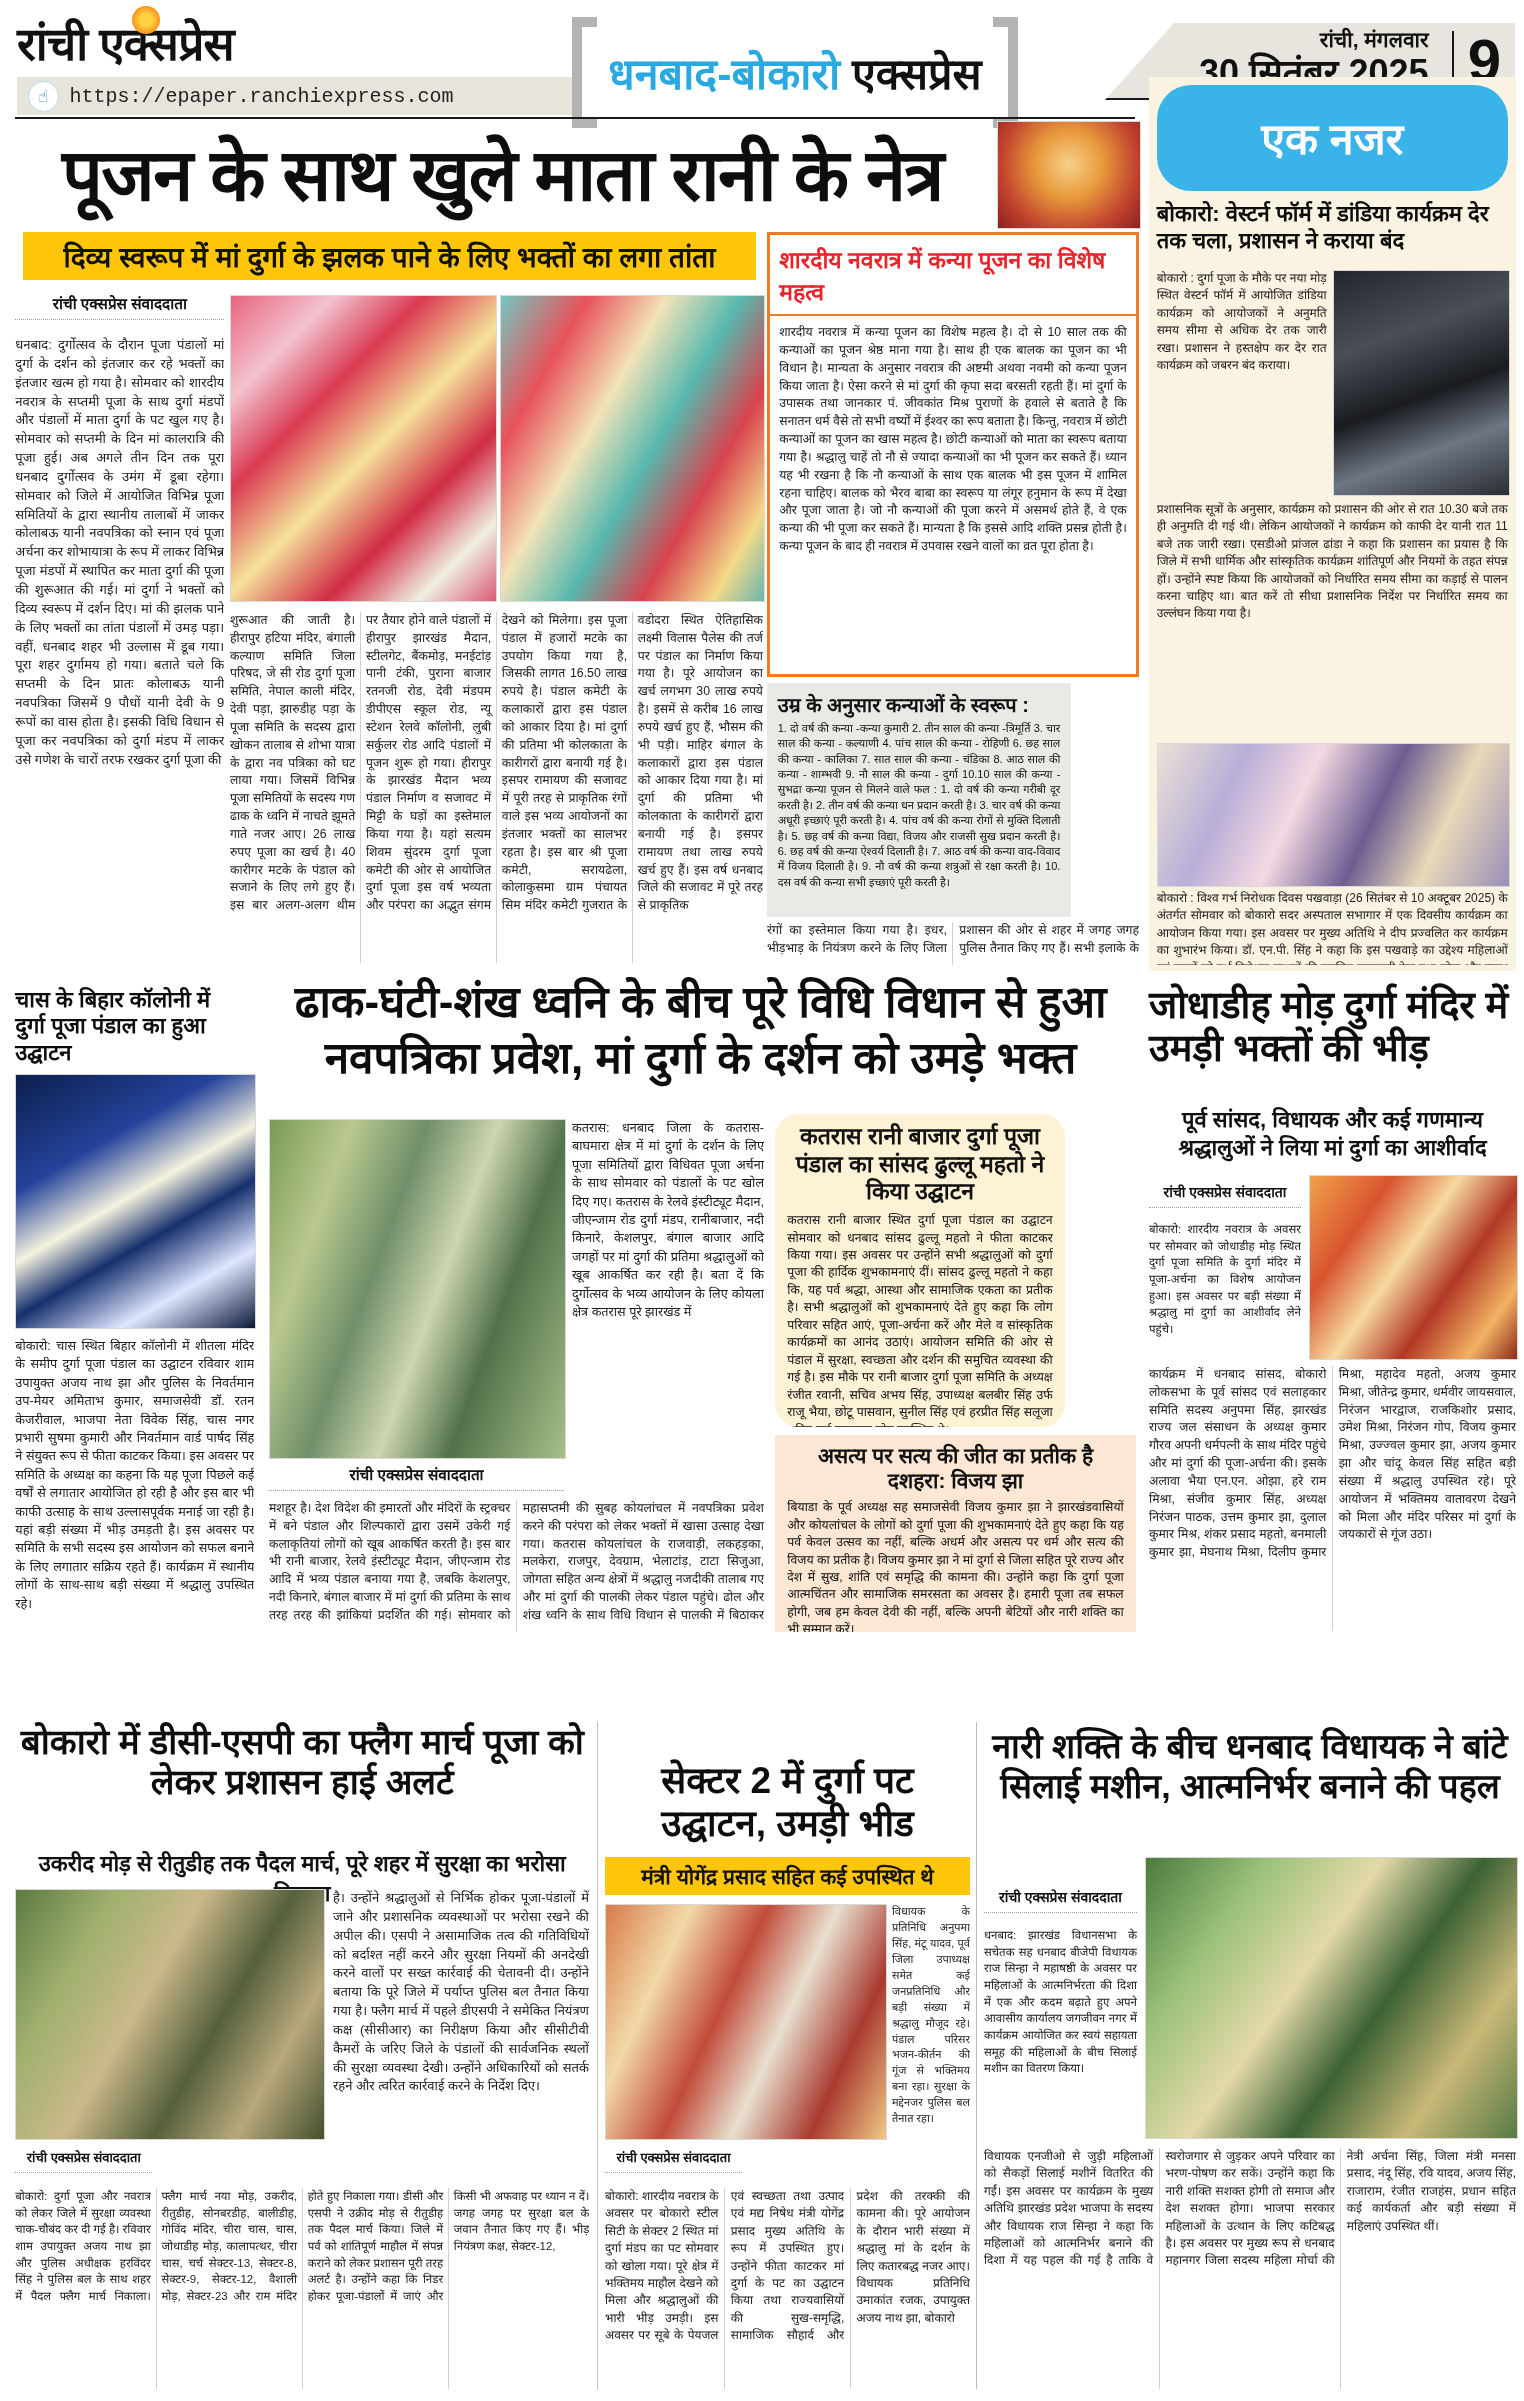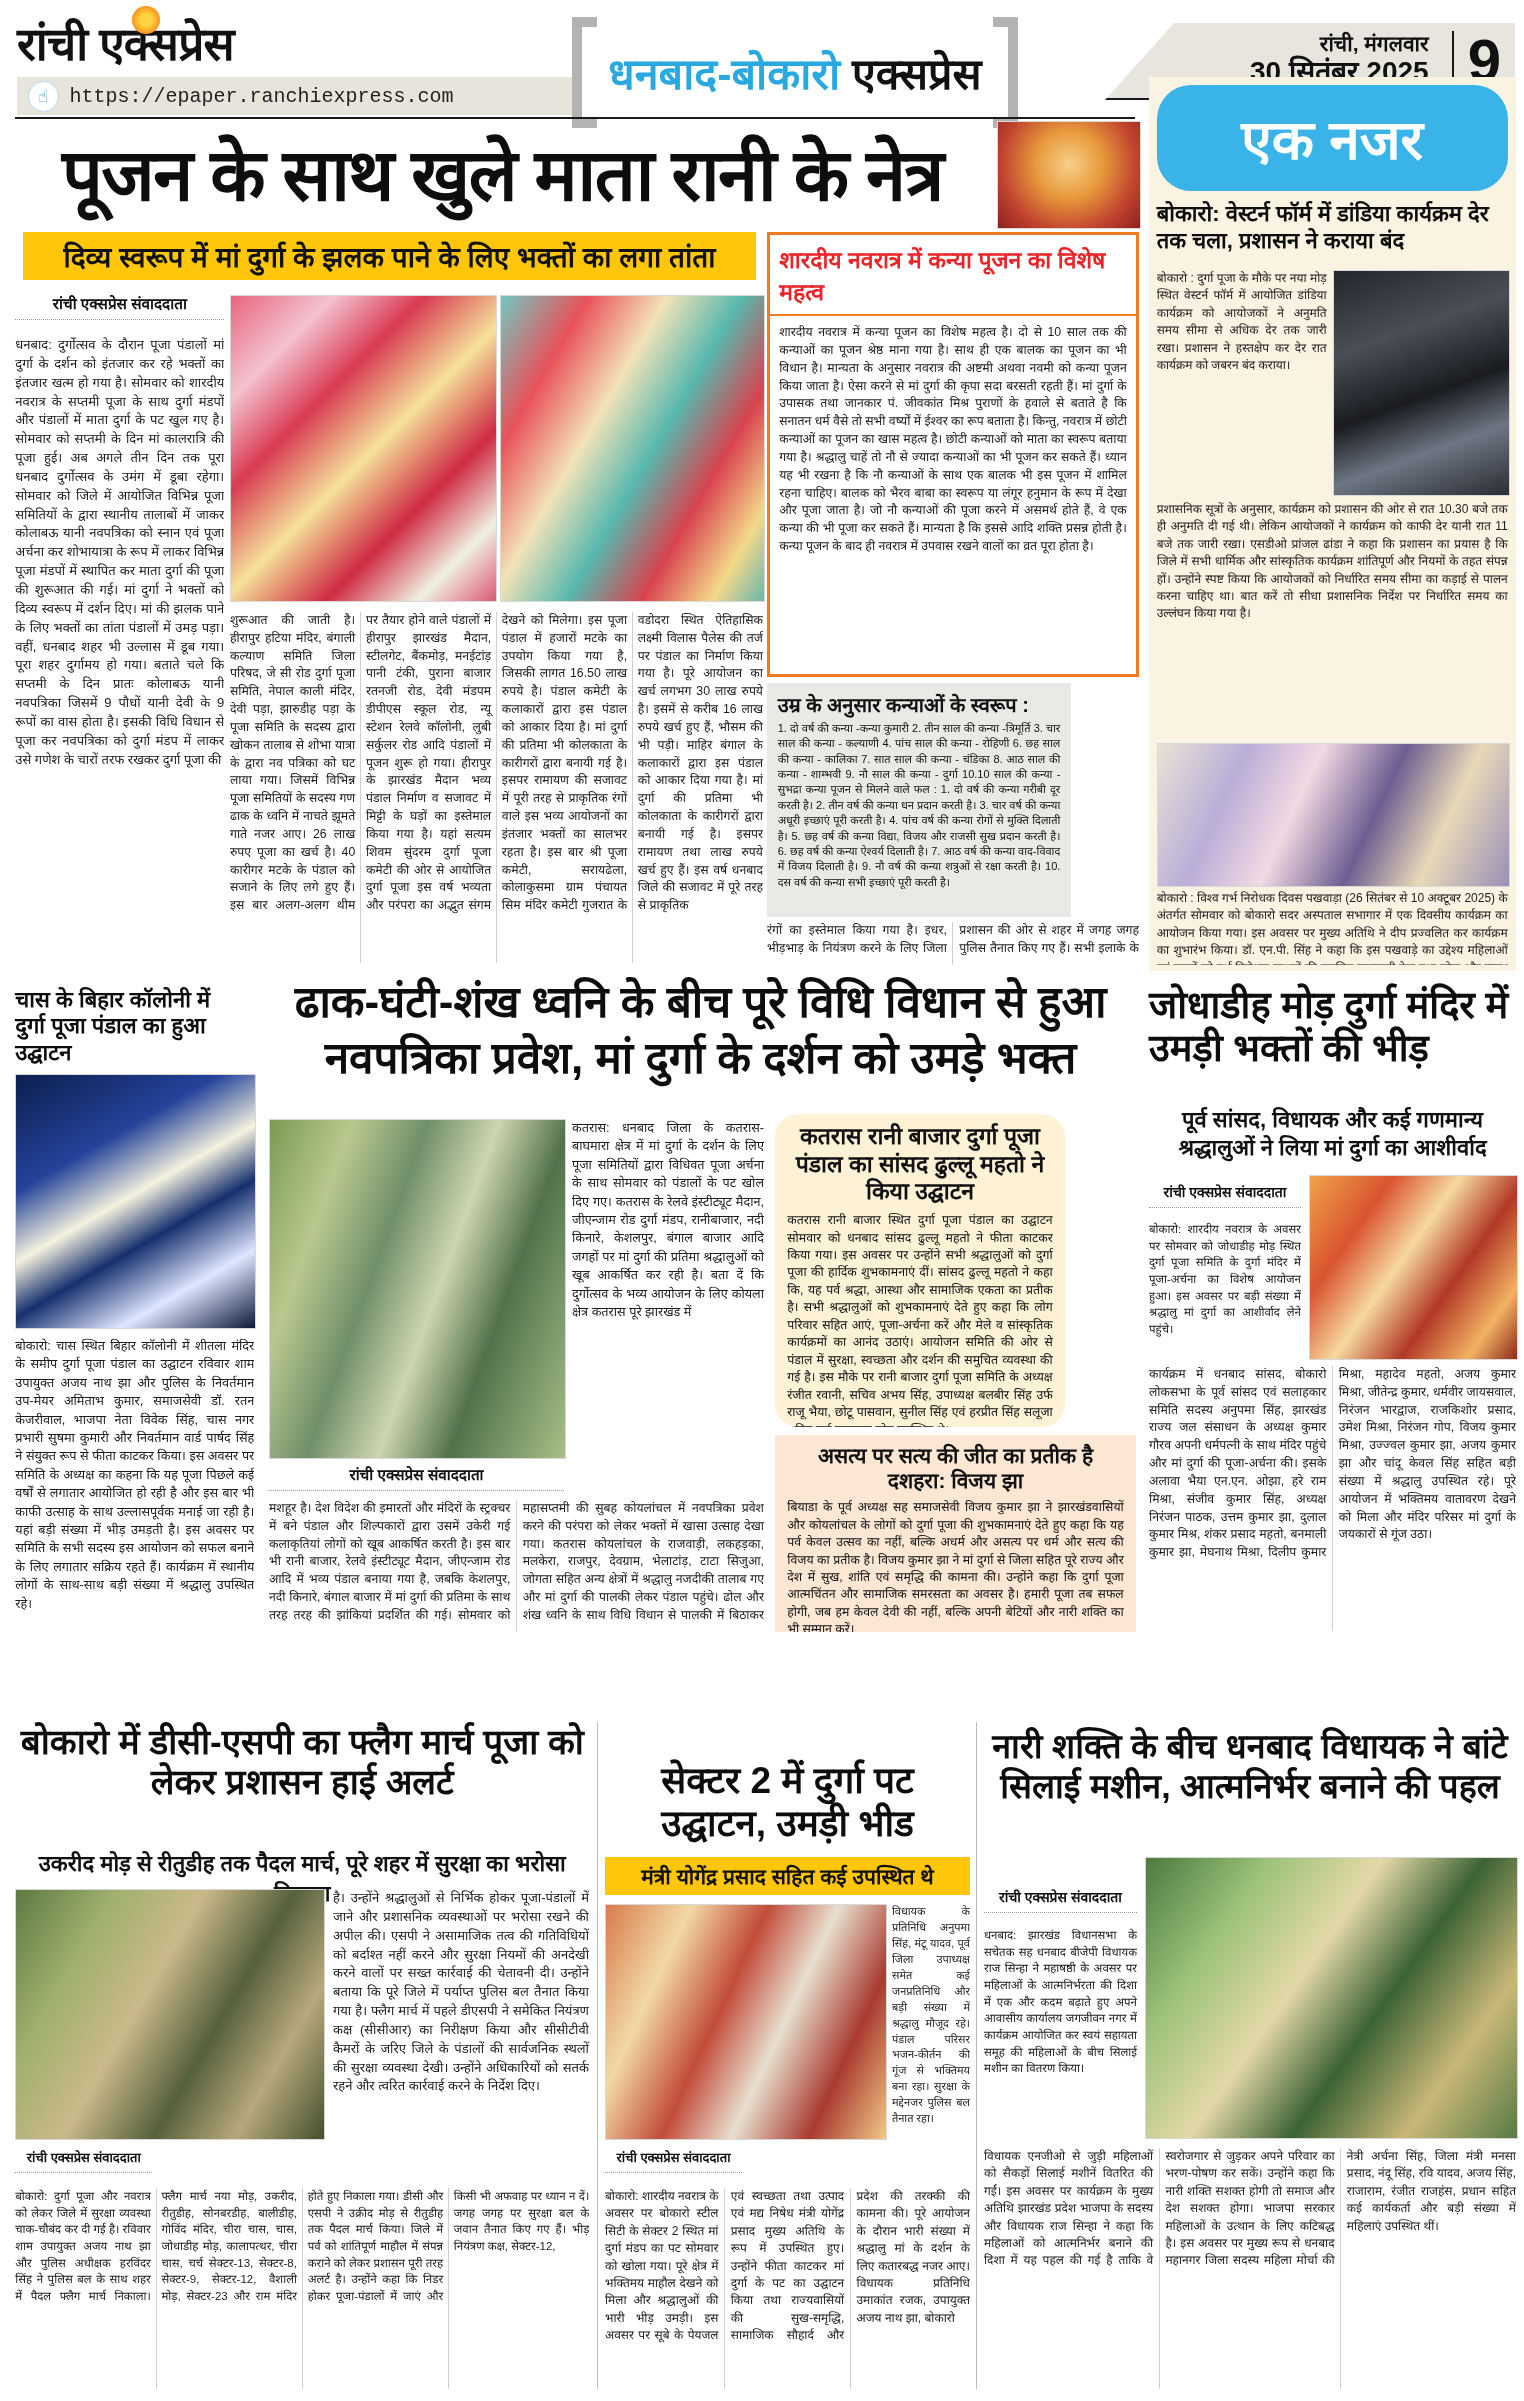--- a/index.html
+++ b/index.html
@@ -37,21 +37,21 @@
   .p-dandiya{background:linear-gradient(160deg,#23262b 0%,#4a4f57 30%,#191b1f 55%,#6d7683 75%,#2a2d33 100%);}
   .p-contra{background:linear-gradient(115deg,#e9e2d6 0%,#b9aed8 22%,#f3d9e2 40%,#6d5e92 60%,#e8d9b8 78%,#9a8fb8 100%);}
   .p-temple{background:linear-gradient(125deg,#f0a24a 0%,#d9542f 25%,#f6d9a0 45%,#b23826 65%,#f2b263 85%,#8d2a1c 100%);}
   .p-night{background:linear-gradient(150deg,#0d1f4e 0%,#24439a 30%,#f5f2df 48%,#16306e 62%,#dfe6ff 80%,#0a1838 100%);}
   .p-river{background:linear-gradient(110deg,#7a9a55 0%,#b9c98e 20%,#6f8f6a 38%,#cdd6b0 55%,#51724c 72%,#a7bf87 100%);}
   .p-police{background:linear-gradient(120deg,#5d7a42 0%,#9fb06e 22%,#cbb98a 42%,#55603c 62%,#b8a87c 80%,#43502e 100%);}
   .p-ribbon{background:linear-gradient(115deg,#d97b4a 0%,#f2d9a8 22%,#c24b3a 42%,#e8e0cf 60%,#a93a30 80%,#f0c987 100%);}
   .p-sewing{background:linear-gradient(125deg,#4c7a3f 0%,#9cc27a 22%,#e4d9a8 42%,#3c6234 60%,#c9b878 80%,#577a44 100%);}
   
   .eknajar{background:#fbf3e1;}
-  .eknajar-head{background:#3ab3e8;border-radius:34px;color:#fff;font-size:55px;font-weight:800;
+  .eknajar-head{background:#3ab3e8;border-radius:34px;color:#fff;font-size:43px;font-weight:800;
        display:flex;align-items:center;justify-content:center;}
   .item-head{font-weight:800;font-size:22px;line-height:1.22;color:#0d0d0d;}
   
   .kanya-box{border:3.1px solid #ef7c23;background:#fff;}
   .kanya-title{color:#e8262a;font-size:23px;font-weight:800;border-bottom:2.3px solid #ef7c23;padding:7.7px 9.2px;}
   .gray-box{background:#e9e9e6;}
   .cream-box{background:#fdf2d6;}
   .peach-box{background:#fbe7d3;}
   .box-title{font-weight:800;text-align:center;line-height:1.2;color:#111;}
   .strap{background:#ffc60a;display:flex;align-items:center;justify-content:center;font-size:28px;font-weight:800;}
@@ -78,21 +78,21 @@
     <span class="edition">
       <span class="blue">धनबाद-बोकारो</span>
       <span>एक्सप्रेस</span>
     </span>
     <span class="bracket r"></span>
   </div>
 
   <div class="abs dateband" style="left:1105px;top:23px;width:410px;height:75px;">
     <div class="datetext">
       <div style="font-size:21px;font-weight:700;">रांची, मंगलवार</div>
-      <div style="font-size:28px;font-weight:800;">30 सितंबर 2025</div>
+      <div style="font-size:36px;font-weight:800;">30 सितंबर 2025</div>
     </div>
     <div class="pageno">9</div>
   </div>
 
   <div class="abs rule" style="left:15.3px;top:117px;width:1120px;height:2.3px;"></div>
 
   <div class="abs headline" style="left:15.3px;top:123px;width:974px;height:104px;font-size:72px;letter-spacing:-1.5px;text-align:center;white-space:nowrap;">पूजन के साथ खुले माता रानी के नेत्र</div>
   <div class="abs photo p-durgaface" style="left:997px;top:121px;width:142px;height:106px;"></div>
 
   <div class="abs strap" style="left:23px;top:232px;width:733px;height:48px;">दिव्य स्वरूप में मां दुर्गा के झलक पाने के लिए भक्तों का लगा तांता</div>

